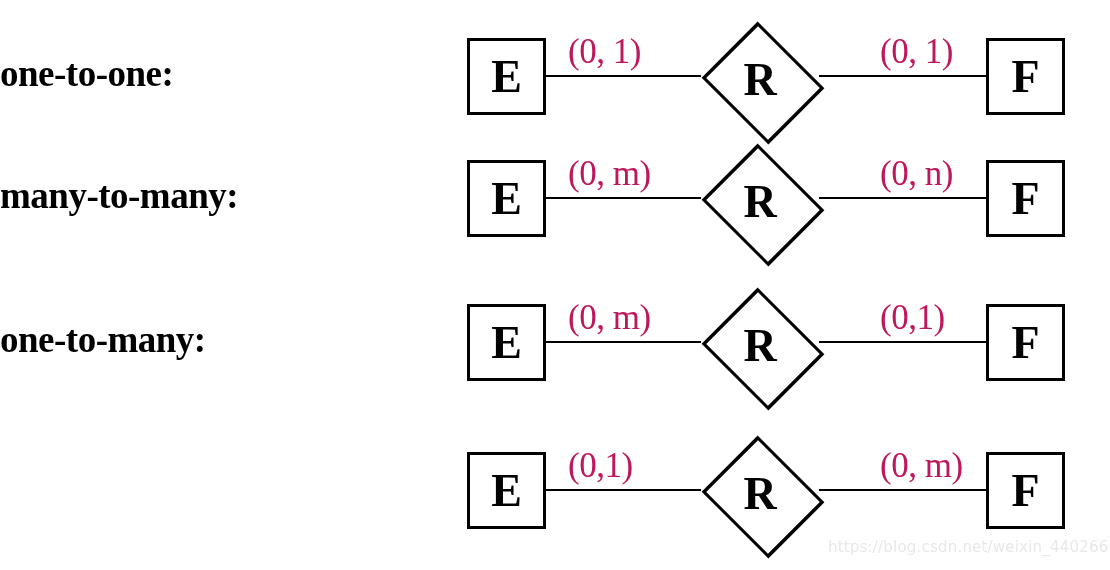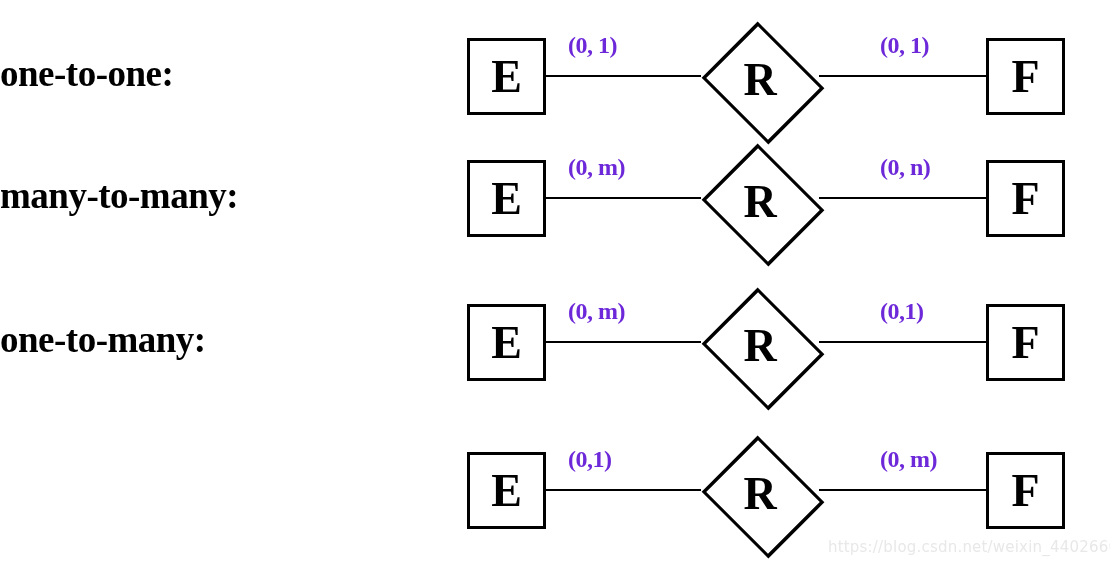--- a/index.html
+++ b/index.html
@@ -106,23 +106,23 @@
     background: #000000;
     top: 37px;
   }
   .connector.left-conn  { left: 544px; width: 157px; }
   .connector.right-conn { left: 819px; width: 168px; }
 
   
   .cardinality {
     position: absolute;
     top: -6px;
-    font-size: 24px;
-    font-weight: bold;
-    color: #6d28d9;
+    font-size: 35px;
+    font-weight: normal;
+    color: #be185d;
     white-space: nowrap;
     letter-spacing: -0.5px;
   }
   .cardinality.card-left  { left: 568px; }
   .cardinality.card-right { left: 880px; }
 
   
   .watermark {
     position: absolute;
     left: 828px;

